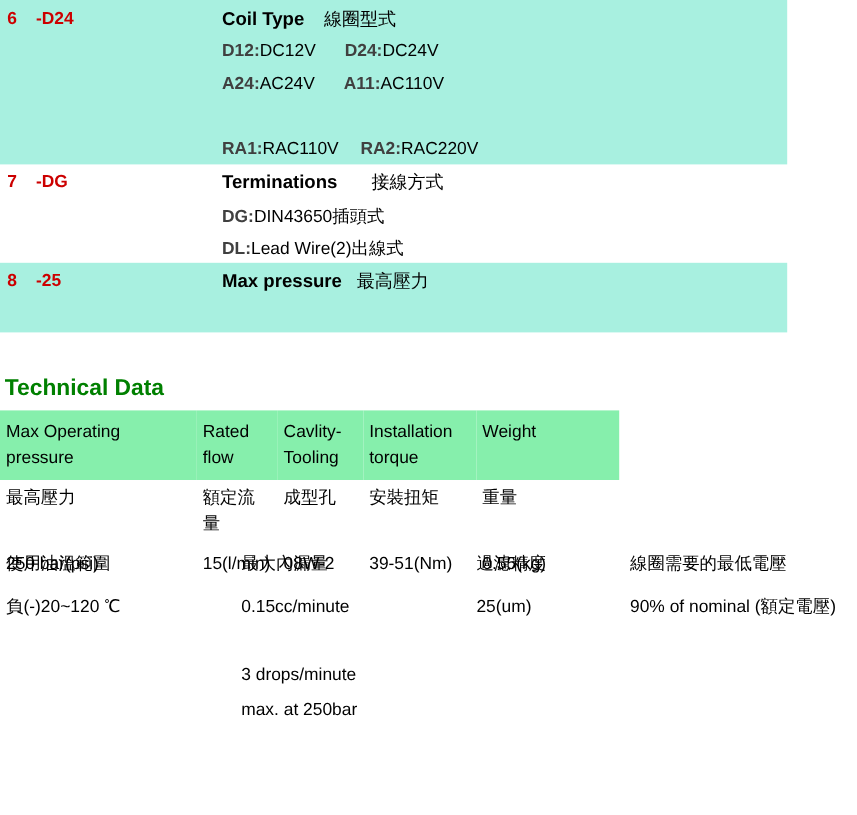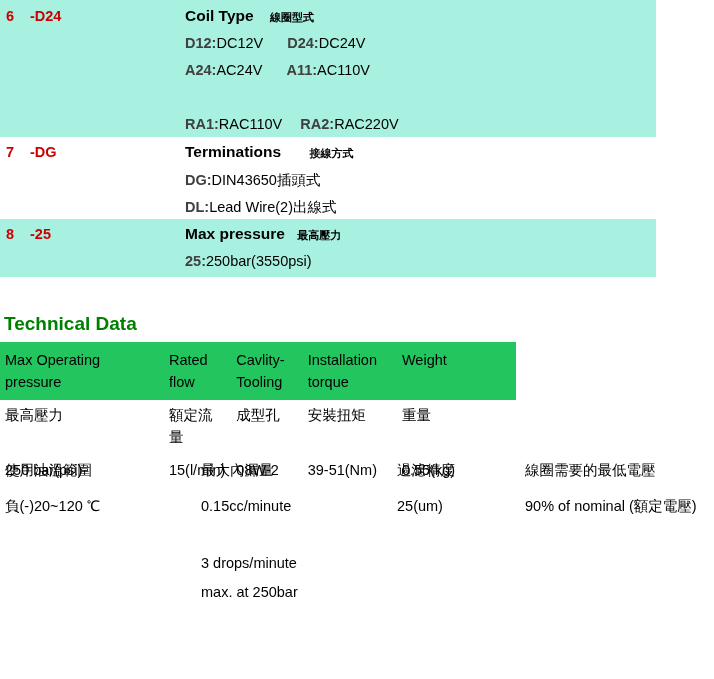--- a/index.html
+++ b/index.html
@@ -37,22 +37,22 @@
     font-weight: bold;
   }
   .opt-title {
     position: absolute;
     left: 185px;
     font-weight: bold;
     color: #000000;
     font-size: 15.5px;
   }
   .opt-title .cn {
-    font-weight: bold;
-    font-size: 11px;
+    font-weight: normal;
+    font-size: 15px;
   }
   .opt-line {
     position: absolute;
     left: 185px;
     color: #000000;
     font-size: 14.5px;
     white-space: nowrap;
   }
   .bluebold {
     color: #404040;
@@ -78,21 +78,21 @@
   .tbl td {
     vertical-align: top;
     padding: 0;
   }
   .cellpad {
     padding: 6px 6px 6px 5px;
     line-height: 1.55;
   }
 
   #table1 { left: 0; top: 342px; width: 516px; }
-  #table1 .hdr { background: #22c55e; height: 53px; }
+  #table1 .hdr { background: #86efac; height: 53px; }
   #table1 .hdr .cellpad { padding-top: 7px; }
   #table1 .body .cellpad { padding-top: 4px; }
 
   #table2 { left: 0; top: 452px; width: 714px; }
   #table2 .hdr { background: #a8f0e0; height: 58px; }
   #table2 .hdr .cellpad { padding-top: 12px; }
   #table2 .body .cellpad { padding-top: 7px; line-height: 1.6; }
 
   .nowrap { white-space: nowrap; }
 </style>
@@ -141,23 +141,20 @@
     <span class="bluebold">DL:</span><span class="blk">Lead Wire(2)出線式</span>
   </span>
 </div>
 
 <div class="opt-block teal" style="top:219px; height:58px;">
   <span class="opt-num" style="top:7px;">8</span>
   <span class="opt-code" style="top:7px;">-25</span>
   <span class="opt-title" style="top:6px;text-align:center;">
     <span>Max pressure</span>
     <span class="cn" style="margin-left:8px;">最高壓力</span>
-  </span>
-  <span class="opt-line" style="top:34px;">
-    <span class="bluebold">25:</span><span class="blk">250bar(3550psi)</span>
   </span>
 </div>
 
 <div class="tech-heading">Technical Data</div>
 
 <table class="tbl" id="table1">
   <colgroup>
     <col style="width:168px">
     <col style="width:59px">
     <col style="width:72px">

